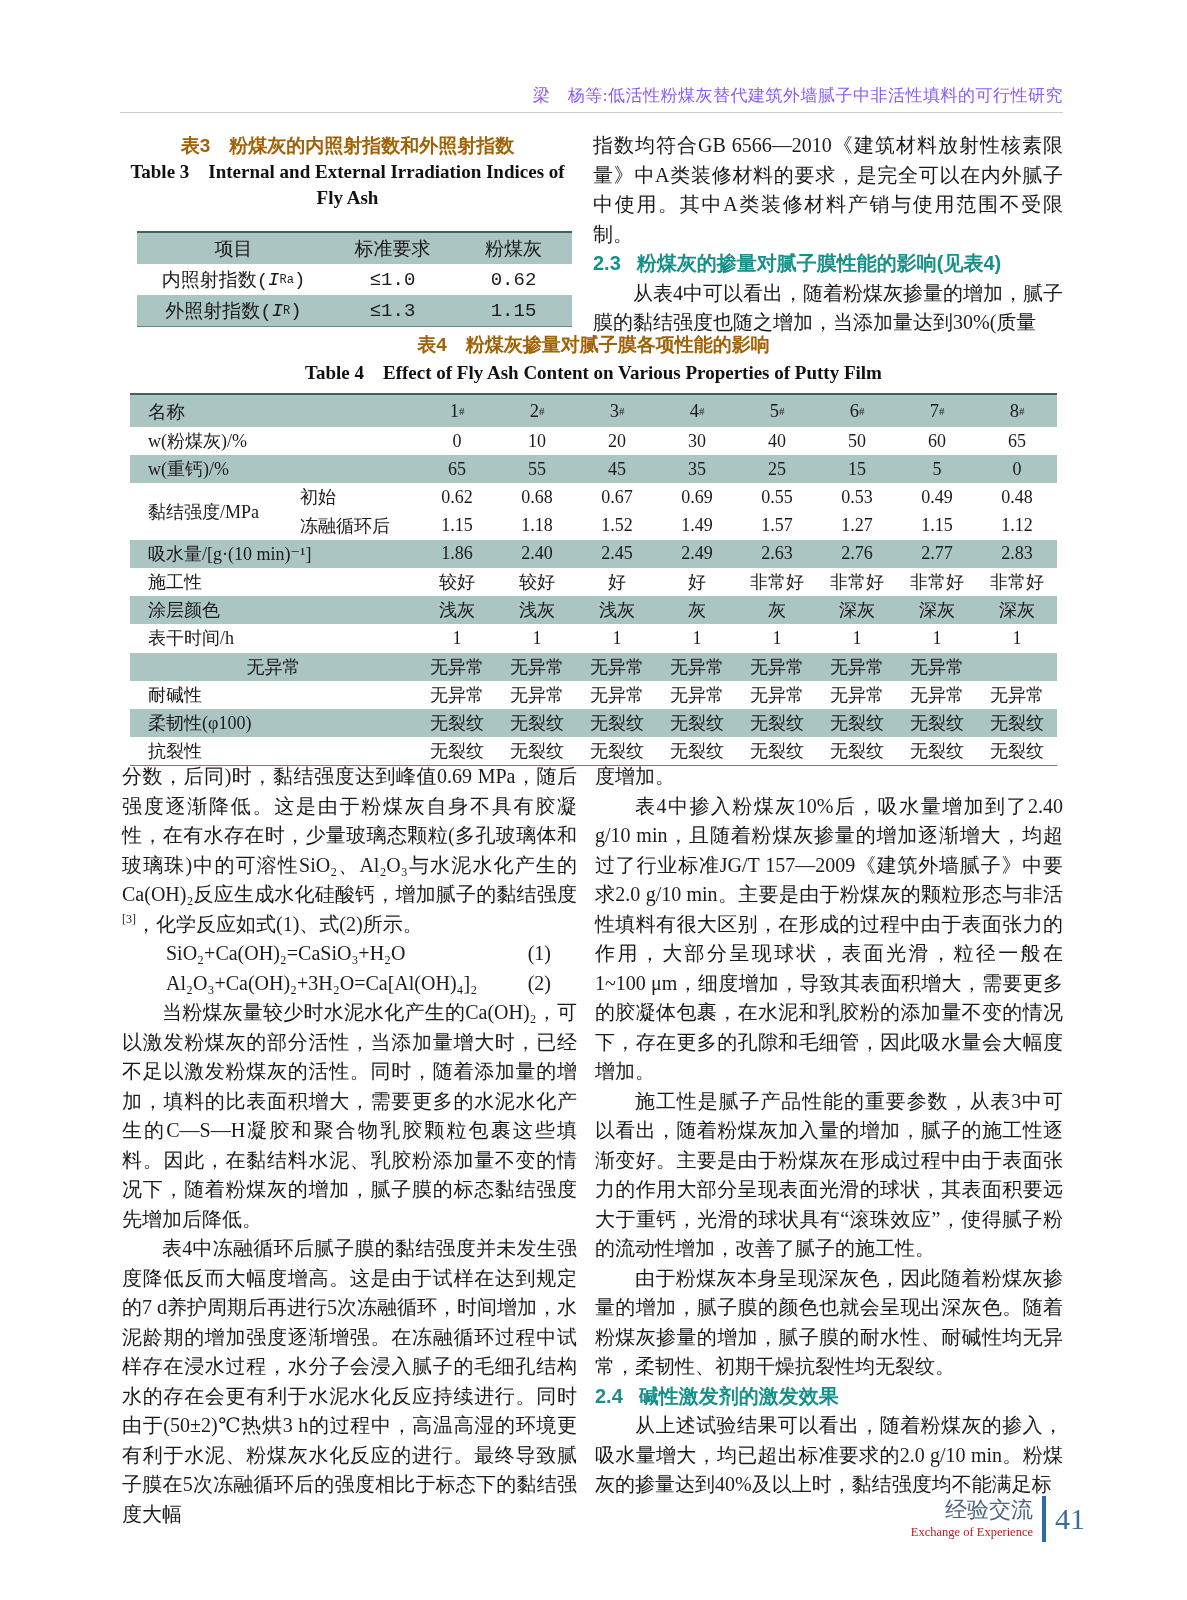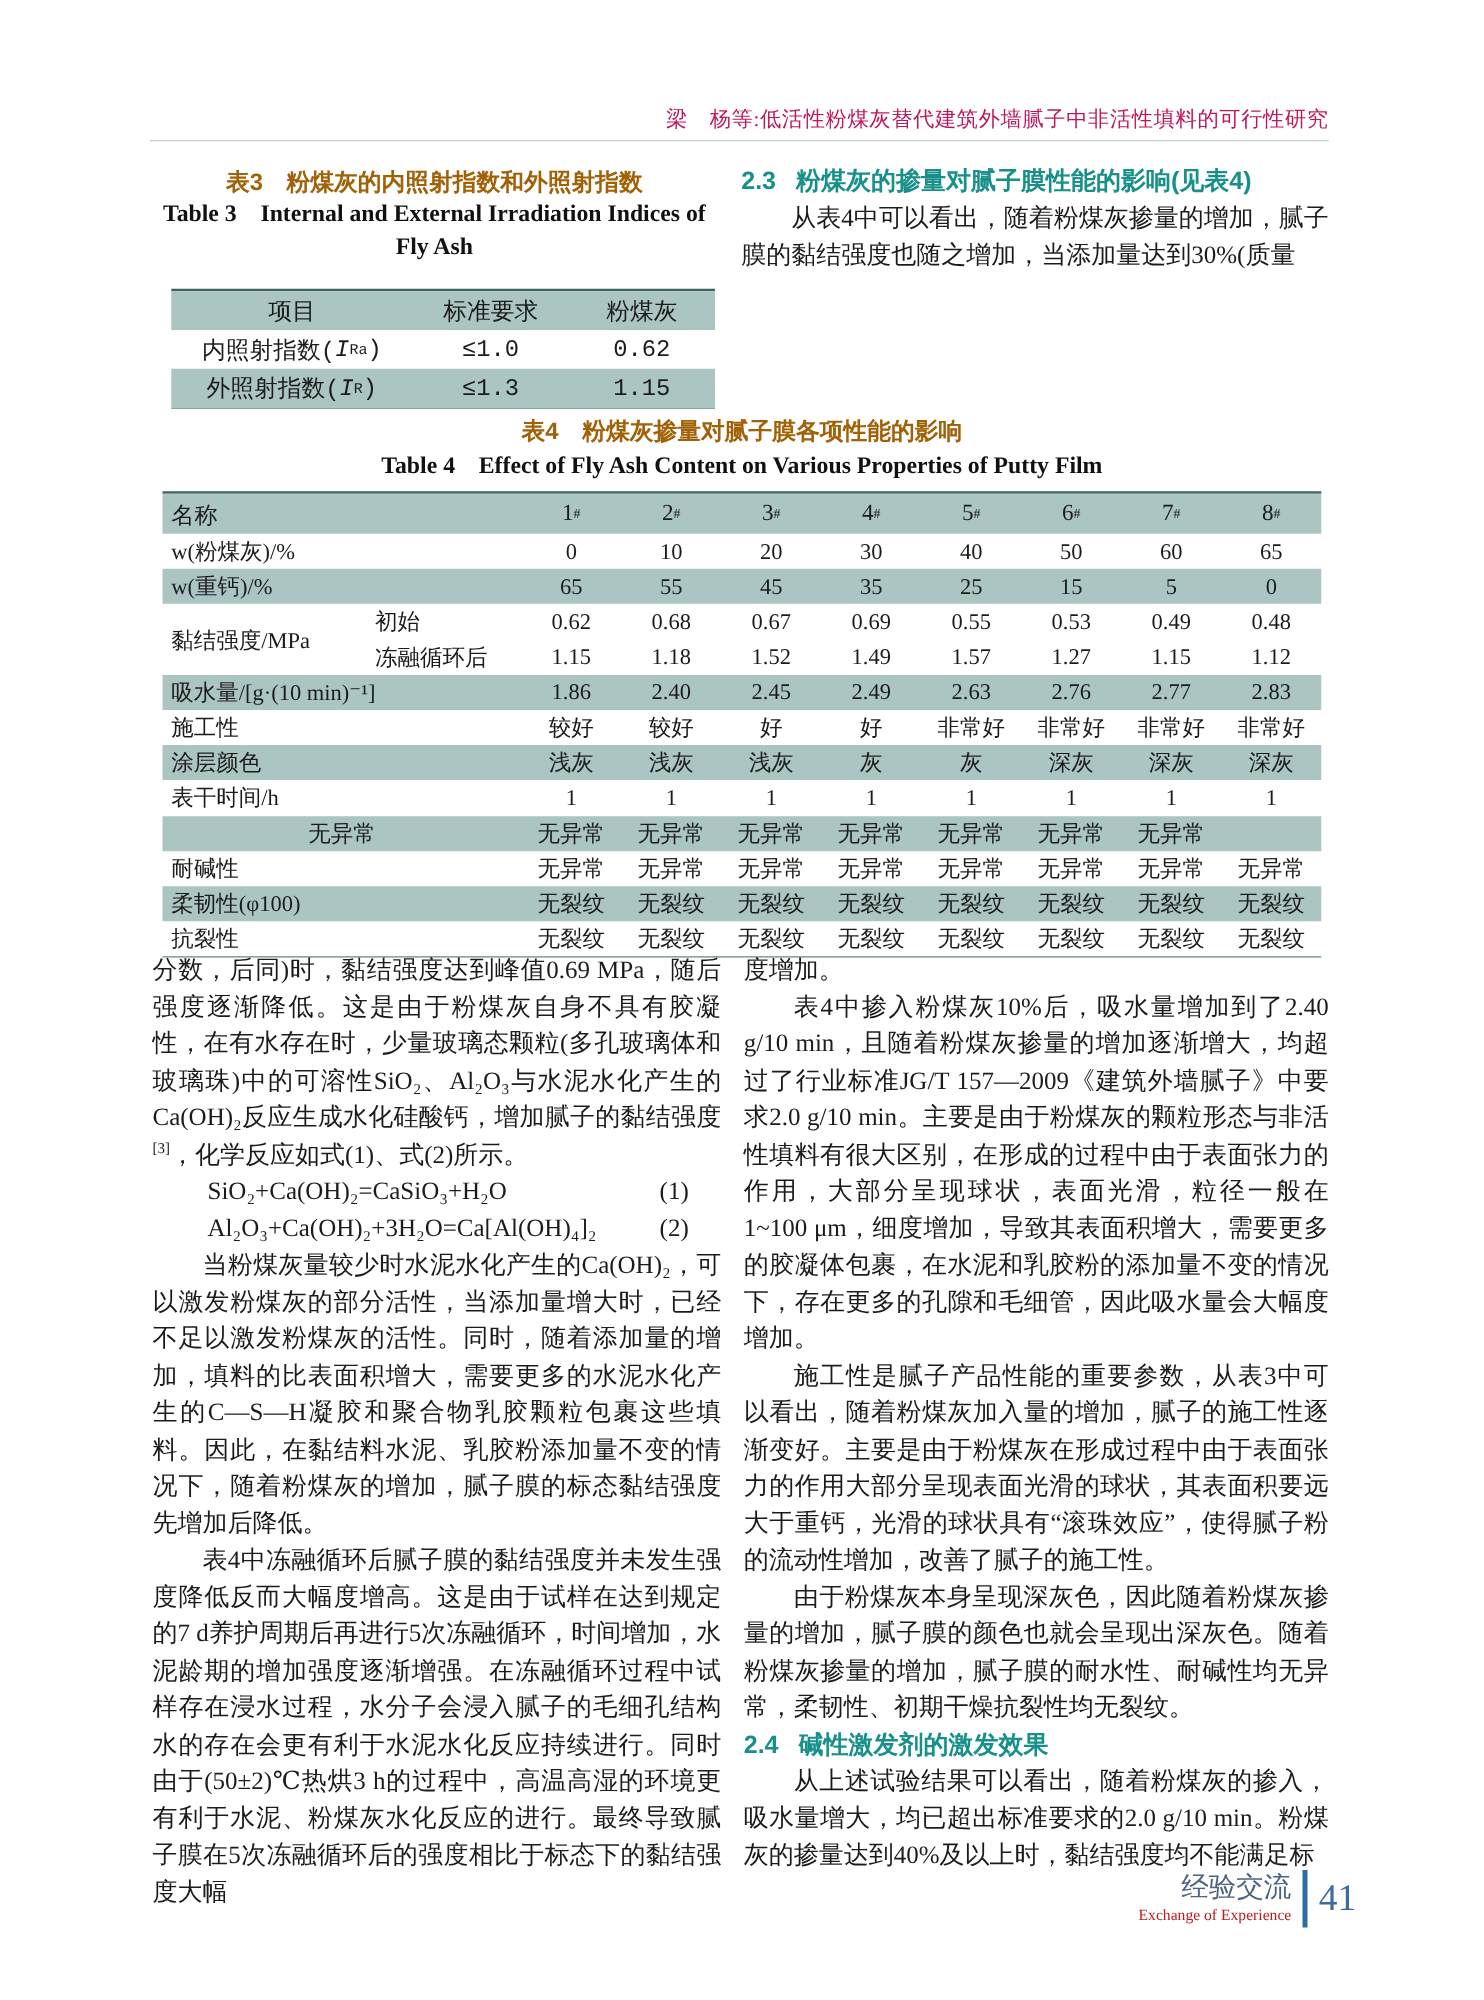--- a/index.html
+++ b/index.html
@@ -8,21 +8,21 @@
     width:1187px;height:1600px;
     background:#ffffff;
     font-family:"Liberation Serif","DejaVu Serif",serif;
     color:#1b1b1b;
     overflow:hidden;
   }
   
   .running-title{
     position:absolute;top:84px;right:124px;
     font-family:Liberation Serif, serif;
-    font-size:17px;color:#be185d;letter-spacing:.5px;
+    font-size:17px;color:#8b5cf6;letter-spacing:.5px;
   }
   .header-rule{
     position:absolute;top:112px;left:120px;width:943px;height:1px;
     background:#c9ced2;
   }
   
   .para{
     font-size:20px;line-height:29.5px;text-align:justify;
   }
   .ind{text-indent:2em;}
@@ -59,21 +59,21 @@
   .t4-table{
     margin-top:7px;
     border-top:2.5px solid #3c6562;border-bottom:1.5px solid #5f8a87;
     font-size:18px;
   }
   .t4-grid{display:grid;grid-template-columns:287px repeat(8,80px);}
   .t4-grid.subgrid{grid-template-columns:170px 117px repeat(8,80px);}
   .t4-header{height:32px;font-size:18.5px;}
   .t4-line{height:28.2px;}
   .t4-cell{display:flex;align-items:center;justify-content:center;}
-  .t4-label{justify-content:flex-start;padding-left:7px;}
+  .t4-label{justify-content:flex-start;padding-left:18px;}
   .t4-sub{justify-content:flex-start;}
   .t4-span-label{grid-row:1 / span 2;}
   sup.hash{font-size:11px;}
   
   .body-left{position:absolute;top:762px;left:122px;width:455px;}
   .body-right{position:absolute;top:762px;left:595px;width:468px;}
   .equation{
     display:flex;font-size:20px;line-height:29.5px;
     padding-left:2.2em;
     justify-content:flex-end;
@@ -120,20 +120,21 @@
           <div class="t3-grid shade">
             <div class="t3-cell">外照射指数(<i>I</i><sub style="font-size: 12px;">R</sub>)</div>
             <div class="t3-cell">≤1.3</div>
             <div class="t3-cell">1.15</div>
           </div>
         </div>
     </div>
   </div>
 
   <div class="top-right">
+    <div class="para">指数均符合GB 6566—2010《建筑材料放射性核素限量》中A类装修材料的要求，是完全可以在内外腻子中使用。其中A类装修材料产销与使用范围不受限制。</div>
     <div class="sec-heading">
       <span class="sec-num">2.3</span><span>粉煤灰的掺量对腻子膜性能的影响(见表4)</span>
     </div>
     <div class="para ind">从表4中可以看出，随着粉煤灰掺量的增加，腻子膜的黏结强度也随之增加，当添加量达到30%(质量</div>
   </div>
 
   <div class="t4-wrap">
     <div class="cap-zh">表4　粉煤灰掺量对腻子膜各项性能的影响</div>
     <div class="cap-en" style="margin-top:2px;">Table 4　Effect of Fly Ash Content on Various Properties of Putty Film</div>
     <div class="t4-table">

